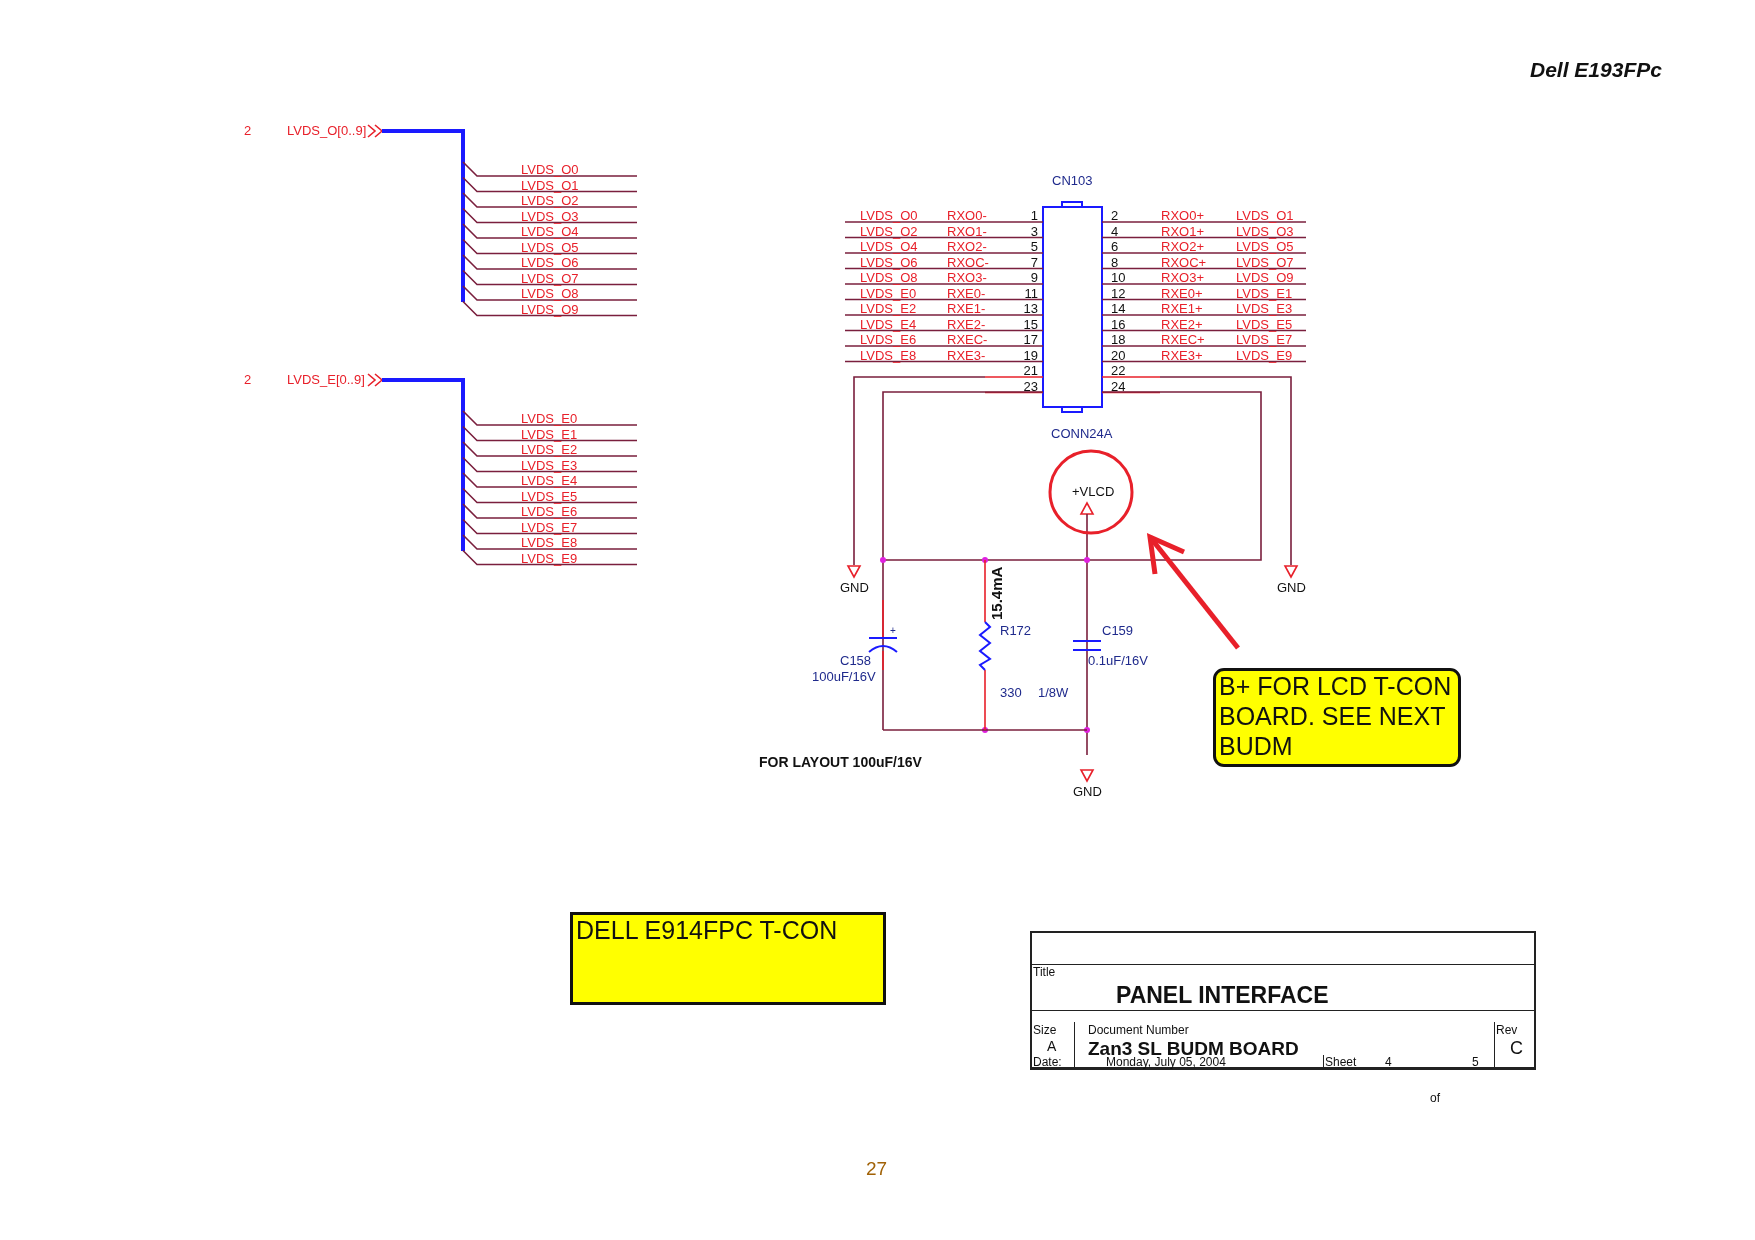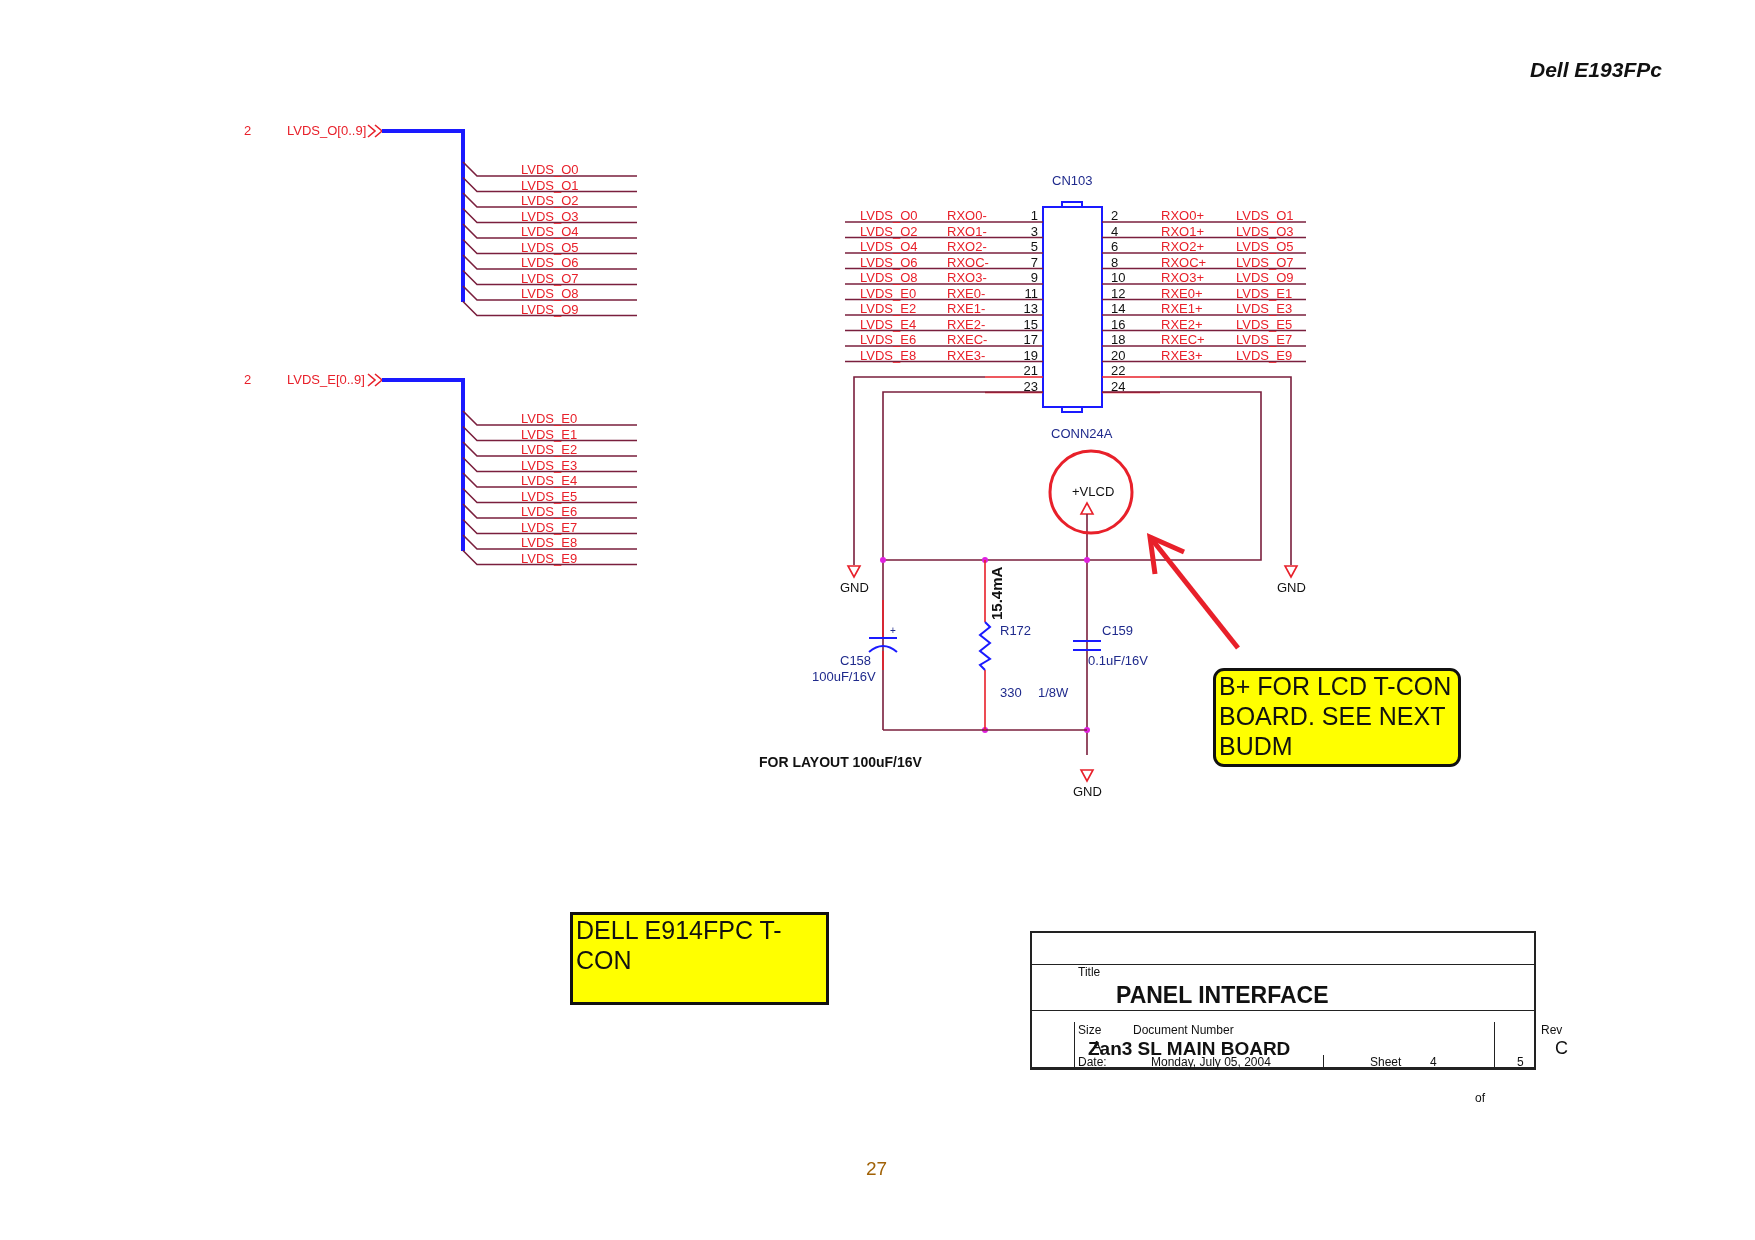--- a/index.html
+++ b/index.html
@@ -18,21 +18,21 @@
   .page-title { position: absolute; left: 1530px; top: 58px; font-size: 21px; font-weight: bold;
                 font-style: italic; color: #111; font-family: "Liberation Sans", sans-serif; }
   .note-box { position: absolute; background: #ffff00; border: 3px solid #111;
               font-family: "Liberation Sans", sans-serif; font-size: 25px; color: #111;
               line-height: 30px; padding: 0 3px; box-sizing: border-box; }
   .page-number { position: absolute; left: 866px; top: 1158px; font-size: 19px; color: #a16207;
                  font-family: "Liberation Sans", sans-serif; }
   .title-block { position: absolute; left: 1030px; top: 931px; width: 506px; height: 139px;
                  border: 2px solid #222; box-sizing: border-box; font-family: "Liberation Sans", sans-serif; }
   .tb-row { position: absolute; left: 0; right: 0; border-bottom: 1.5px solid #222; }
-  .tb-small { position: absolute; font-size: 12px; color: #111; padding-left: 45px; }
+  .tb-small { position: absolute; font-size: 12px; color: #111; }
   .tb-big { position: absolute; font-weight: bold; color: #111; }
 </style>
 </head>
 <body>
 
 <div class="page-title">Dell E193FPc</div>
 
 <svg id="schematic" width="1755" height="1240" xmlns="http://www.w3.org/2000/svg">
 
   <g>
@@ -259,36 +259,36 @@
 
   <text class="black-text" x="759" y="767" style="font-size:14px;font-weight:bold">FOR LAYOUT 100uF/16V</text>
 </svg>
 
 <div class="note-box" style="left:1213px; top:668px; width:248px; height:99px;border-radius:11px;">
   <div>B+ FOR LCD T-CON</div>
   <div>BOARD. SEE NEXT</div>
   <div>BUDM</div>
 </div>
 
-<div class="note-box" style="left:570px; top:912px; width:259px; height:93px;">
+<div class="note-box" style="left:570px; top:912px; width:316px; height:93px;">
   <div>DELL E914FPC T-CON</div>
 </div>
 
 <div class="title-block">
   <div class="tb-row" style="top:0; height:31px;"></div>
   <div class="tb-row" style="top:31px; height:46px;">
     <span class="tb-small" style="left:1px; top:1px;">Title</span>
     <span class="tb-big" style="left:84px; top:18px; font-size:23px;">PANEL INTERFACE</span>
   </div>
   <div class="tb-row" style="top:89px; height:45px;">
     <span class="tb-small" style="left:1px; top:1px;">Size</span>
     <span class="tb-small" style="left:15px; top:16px; font-size:14px;">A</span>
     <div style="position:absolute; left:42px; top:0; bottom:0; border-left:1.5px solid #222;"></div>
     <span class="tb-small" style="left:56px; top:1px;">Document Number</span>
-    <span class="tb-big" style="left:56px; top:16px; font-size:19px;">Zan3 SL MAIN BOARD</span>
+    <span class="tb-big" style="left:56px; top:16px; font-size:19px;">Zan3 SL BUDM BOARD</span>
     <div style="position:absolute; left:462px; top:0; bottom:0; border-left:1.5px solid #222;"></div>
     <span class="tb-small" style="left:464px; top:1px;">Rev</span>
     <span class="tb-small" style="left:478px; top:16px; font-size:18px;">C</span>
   </div>
   <div style="position:absolute; left:0; right:0; top:122px; height:15px;">
     <span class="tb-small" style="left:1px; top:0;">Date:</span>
     <span class="tb-small" style="left:74px; top:0;">Monday, July 05, 2004</span>
     <div style="position:absolute; left:291px; top:0; bottom:0; border-left:1.5px solid #222;"></div>
     <span class="tb-small" style="left:293px; top:0;">Sheet</span>
     <span class="tb-small" style="left:353px; top:0;">4</span>

